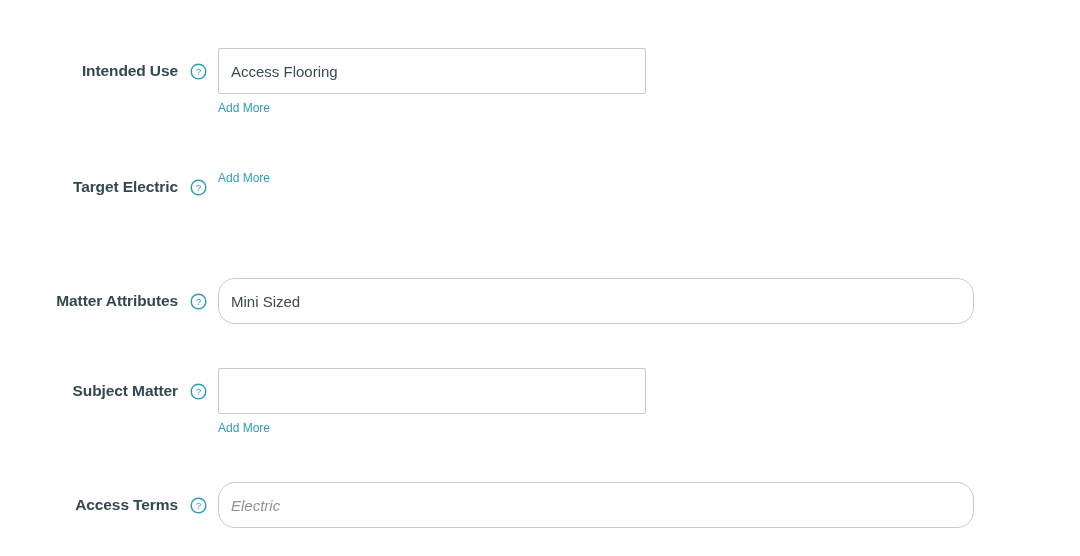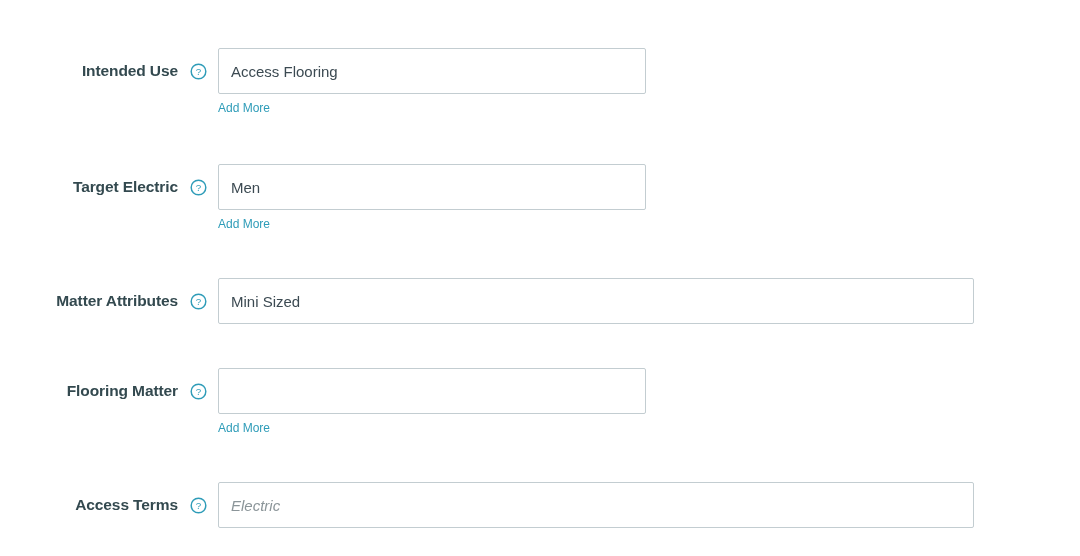--- a/index.html
+++ b/index.html
@@ -89,21 +89,21 @@
     font-style: italic;
     opacity: 1;
   }
   .text-input::-moz-placeholder {
     color: #8b9599;
     font-style: italic;
     opacity: 1;
   }
 
   .w-narrow { width: 428px; }
-  .w-wide   { width: 756px; }
+  .w-wide   { width: 756px; border-radius: 17px; }
 
   .add-more {
     display: inline-block;
     margin-top: 7px;
     font-size: 12px;
     color: #2e9cb8;
     text-decoration: none;
     cursor: pointer;
     line-height: 1.2;
   }
@@ -141,21 +141,20 @@
     <div class="label-cell">
       <span class="field-label">Target Electric</span>
     </div>
     <div class="help-cell">
       <svg class="help-icon" viewBox="0 0 20 20">
         <circle cx="10" cy="10" r="8.6" fill="none" stroke="#2e9cb8" stroke-width="1.7"></circle>
         <text x="10" y="14.4" text-anchor="middle" font-family="Liberation Sans, sans-serif" font-size="11.5" fill="#2e9cb8">?</text>
       </svg>
     </div>
     <div class="field-cell">
-      <input class="text-input w-narrow" type="text" value="Men" style="">
       <a class="add-more">Add More</a>
     </div>
   </div>
 
   <div class="form-row row-3">
     <div class="label-cell">
       <span class="field-label">Matter Attributes</span>
     </div>
     <div class="help-cell">
       <svg class="help-icon" viewBox="0 0 20 20">
@@ -163,21 +162,21 @@
         <text x="10" y="14.4" text-anchor="middle" font-family="Liberation Sans, sans-serif" font-size="11.5" fill="#2e9cb8">?</text>
       </svg>
     </div>
     <div class="field-cell no-link">
       <input class="text-input w-wide" type="text" value="Mini Sized" style="">
     </div>
   </div>
 
   <div class="form-row row-4">
     <div class="label-cell">
-      <span class="field-label">Flooring Matter</span>
+      <span class="field-label">Subject Matter</span>
     </div>
     <div class="help-cell">
       <svg class="help-icon" viewBox="0 0 20 20">
         <circle cx="10" cy="10" r="8.6" fill="none" stroke="#2e9cb8" stroke-width="1.7"></circle>
         <text x="10" y="14.4" text-anchor="middle" font-family="Liberation Sans, sans-serif" font-size="11.5" fill="#2e9cb8">?</text>
       </svg>
     </div>
     <div class="field-cell">
       <input class="text-input w-narrow" type="text" value="" style="">
       <a class="add-more">Add More</a>

